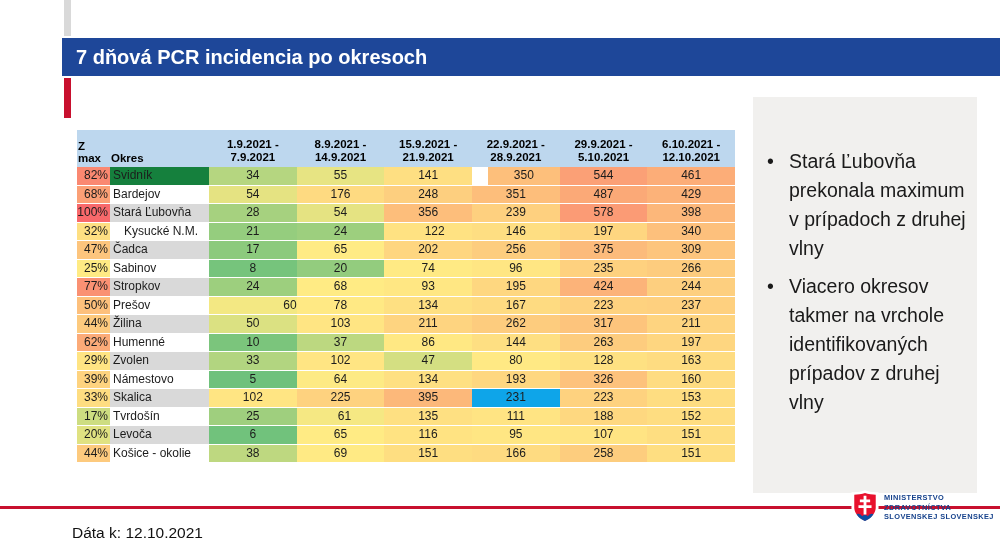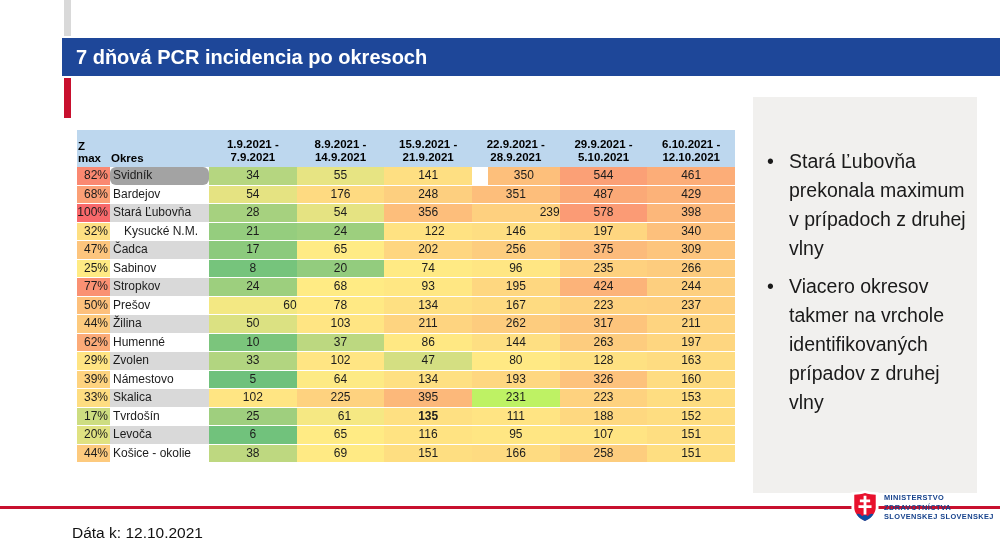--- a/index.html
+++ b/index.html
@@ -71,21 +71,21 @@
         <div class="h-date">22.9.2021 -
 28.9.2021</div>
         <div class="h-date">29.9.2021 -
 5.10.2021</div>
         <div class="h-date">6.10.2021 -
 12.10.2021</div>
       </div>
     <div id="table-body">
         <div class="t-row">
           <div class="c c-zmax" style="background: rgb(250, 136, 113);">82%</div>
-          <div class="c c-okres" style="background: #a3a3a3; border-radius: 6px;">Svidník</div>
+          <div class="c c-okres" style="background: #15803d;">Svidník</div>
           <div class="c c-val" style="background: rgb(181, 214, 128);">34</div>
           <div class="c c-val" style="background: rgb(231, 228, 131);">55</div>
           <div class="c c-val" style="background: rgb(254, 223, 130);">141</div>
           <div class="c c-val" style="background: rgb(253, 191, 123); margin-left: 16px;">350</div>
           <div class="c c-val" style="background: rgb(251, 160, 118);">544</div>
           <div class="c c-val" style="background: rgb(252, 173, 120);">461</div>
         </div>
         <div class="t-row">
           <div class="c c-zmax" style="background: rgb(251, 160, 118);">68%</div>
           <div class="c c-okres" style="background: rgb(255, 255, 255);">Bardejov</div>
@@ -95,21 +95,21 @@
           <div class="c c-val" style="background: rgb(253, 190, 123);">351</div>
           <div class="c c-val" style="background: rgb(251, 169, 119);">487</div>
           <div class="c c-val" style="background: rgb(252, 178, 121);">429</div>
         </div>
         <div class="t-row">
           <div class="c c-zmax" style="background: rgb(248, 105, 107);">100%</div>
           <div class="c c-okres" style="background: rgb(217, 217, 217);">Stará Ľubovňa</div>
           <div class="c c-val" style="background: rgb(166, 209, 127);">28</div>
           <div class="c c-val" style="background: rgb(229, 227, 130);">54</div>
           <div class="c c-val" style="background: rgb(253, 190, 123);">356</div>
-          <div class="c c-val" style="background: rgb(254, 208, 127); text-align: right;">239</div>
+          <div class="c c-val" style="background: rgb(254, 208, 127);">239</div>
           <div class="c c-val" style="background: rgb(251, 155, 117);">578</div>
           <div class="c c-val" style="background: rgb(252, 183, 122);">398</div>
         </div>
         <div class="t-row">
           <div class="c c-zmax" style="background: rgb(254, 223, 130);">32%</div>
           <div class="c c-okres" style="background: rgb(255, 255, 255); padding-left: 14px;">Kysucké N.M.</div>
           <div class="c c-val" style="background: rgb(149, 205, 126);">21</div>
           <div class="c c-val" style="background: rgb(157, 207, 126);">24</div>
           <div class="c c-val" style="background: rgb(255, 226, 130); padding-left: 13px;">122</div>
           <div class="c c-val" style="background: rgb(254, 222, 130);">146</div>
@@ -195,30 +195,30 @@
           <div class="c c-val" style="background: rgb(254, 215, 128);">193</div>
           <div class="c c-val" style="background: rgb(253, 194, 124);">326</div>
           <div class="c c-val" style="background: rgb(254, 220, 129);">160</div>
         </div>
         <div class="t-row">
           <div class="c c-zmax" style="background: rgb(254, 221, 129);">33%</div>
           <div class="c c-okres" style="background: rgb(217, 217, 217);">Skalica</div>
           <div class="c c-val" style="background: rgb(255, 229, 131);">102</div>
           <div class="c c-val" style="background: rgb(254, 210, 127);">225</div>
           <div class="c c-val" style="background: rgb(252, 184, 122);">395</div>
-          <div class="c c-val" style="background: #bef264;">231</div>
+          <div class="c c-val" style="background: #0ea5e9;">231</div>
           <div class="c c-val" style="background: rgb(254, 210, 127);">223</div>
           <div class="c c-val" style="background: rgb(254, 221, 129);">153</div>
         </div>
         <div class="t-row">
           <div class="c c-zmax" style="background: rgb(205, 221, 129);">17%</div>
           <div class="c c-okres" style="background: rgb(255, 255, 255);">Tvrdošín</div>
           <div class="c c-val" style="background: rgb(159, 207, 126);">25</div>
           <div class="c c-val" style="background: rgb(245, 232, 131); padding-left: 8px;">61</div>
-          <div class="c c-val" style="background: rgb(254, 224, 130); font-weight: bold;">135</div>
+          <div class="c c-val" style="background: rgb(254, 224, 130);">135</div>
           <div class="c c-val" style="background: rgb(255, 228, 131);">111</div>
           <div class="c c-val" style="background: rgb(254, 216, 128);">188</div>
           <div class="c c-val" style="background: rgb(254, 221, 129);">152</div>
         </div>
         <div class="t-row">
           <div class="c c-zmax" style="background: rgb(224, 226, 130);">20%</div>
           <div class="c c-okres" style="background: rgb(217, 217, 217);">Levoča</div>
           <div class="c c-val" style="background: rgb(113, 194, 124);">6</div>
           <div class="c c-val" style="background: rgb(255, 235, 132);">65</div>
           <div class="c c-val" style="background: rgb(255, 227, 130);">116</div>

